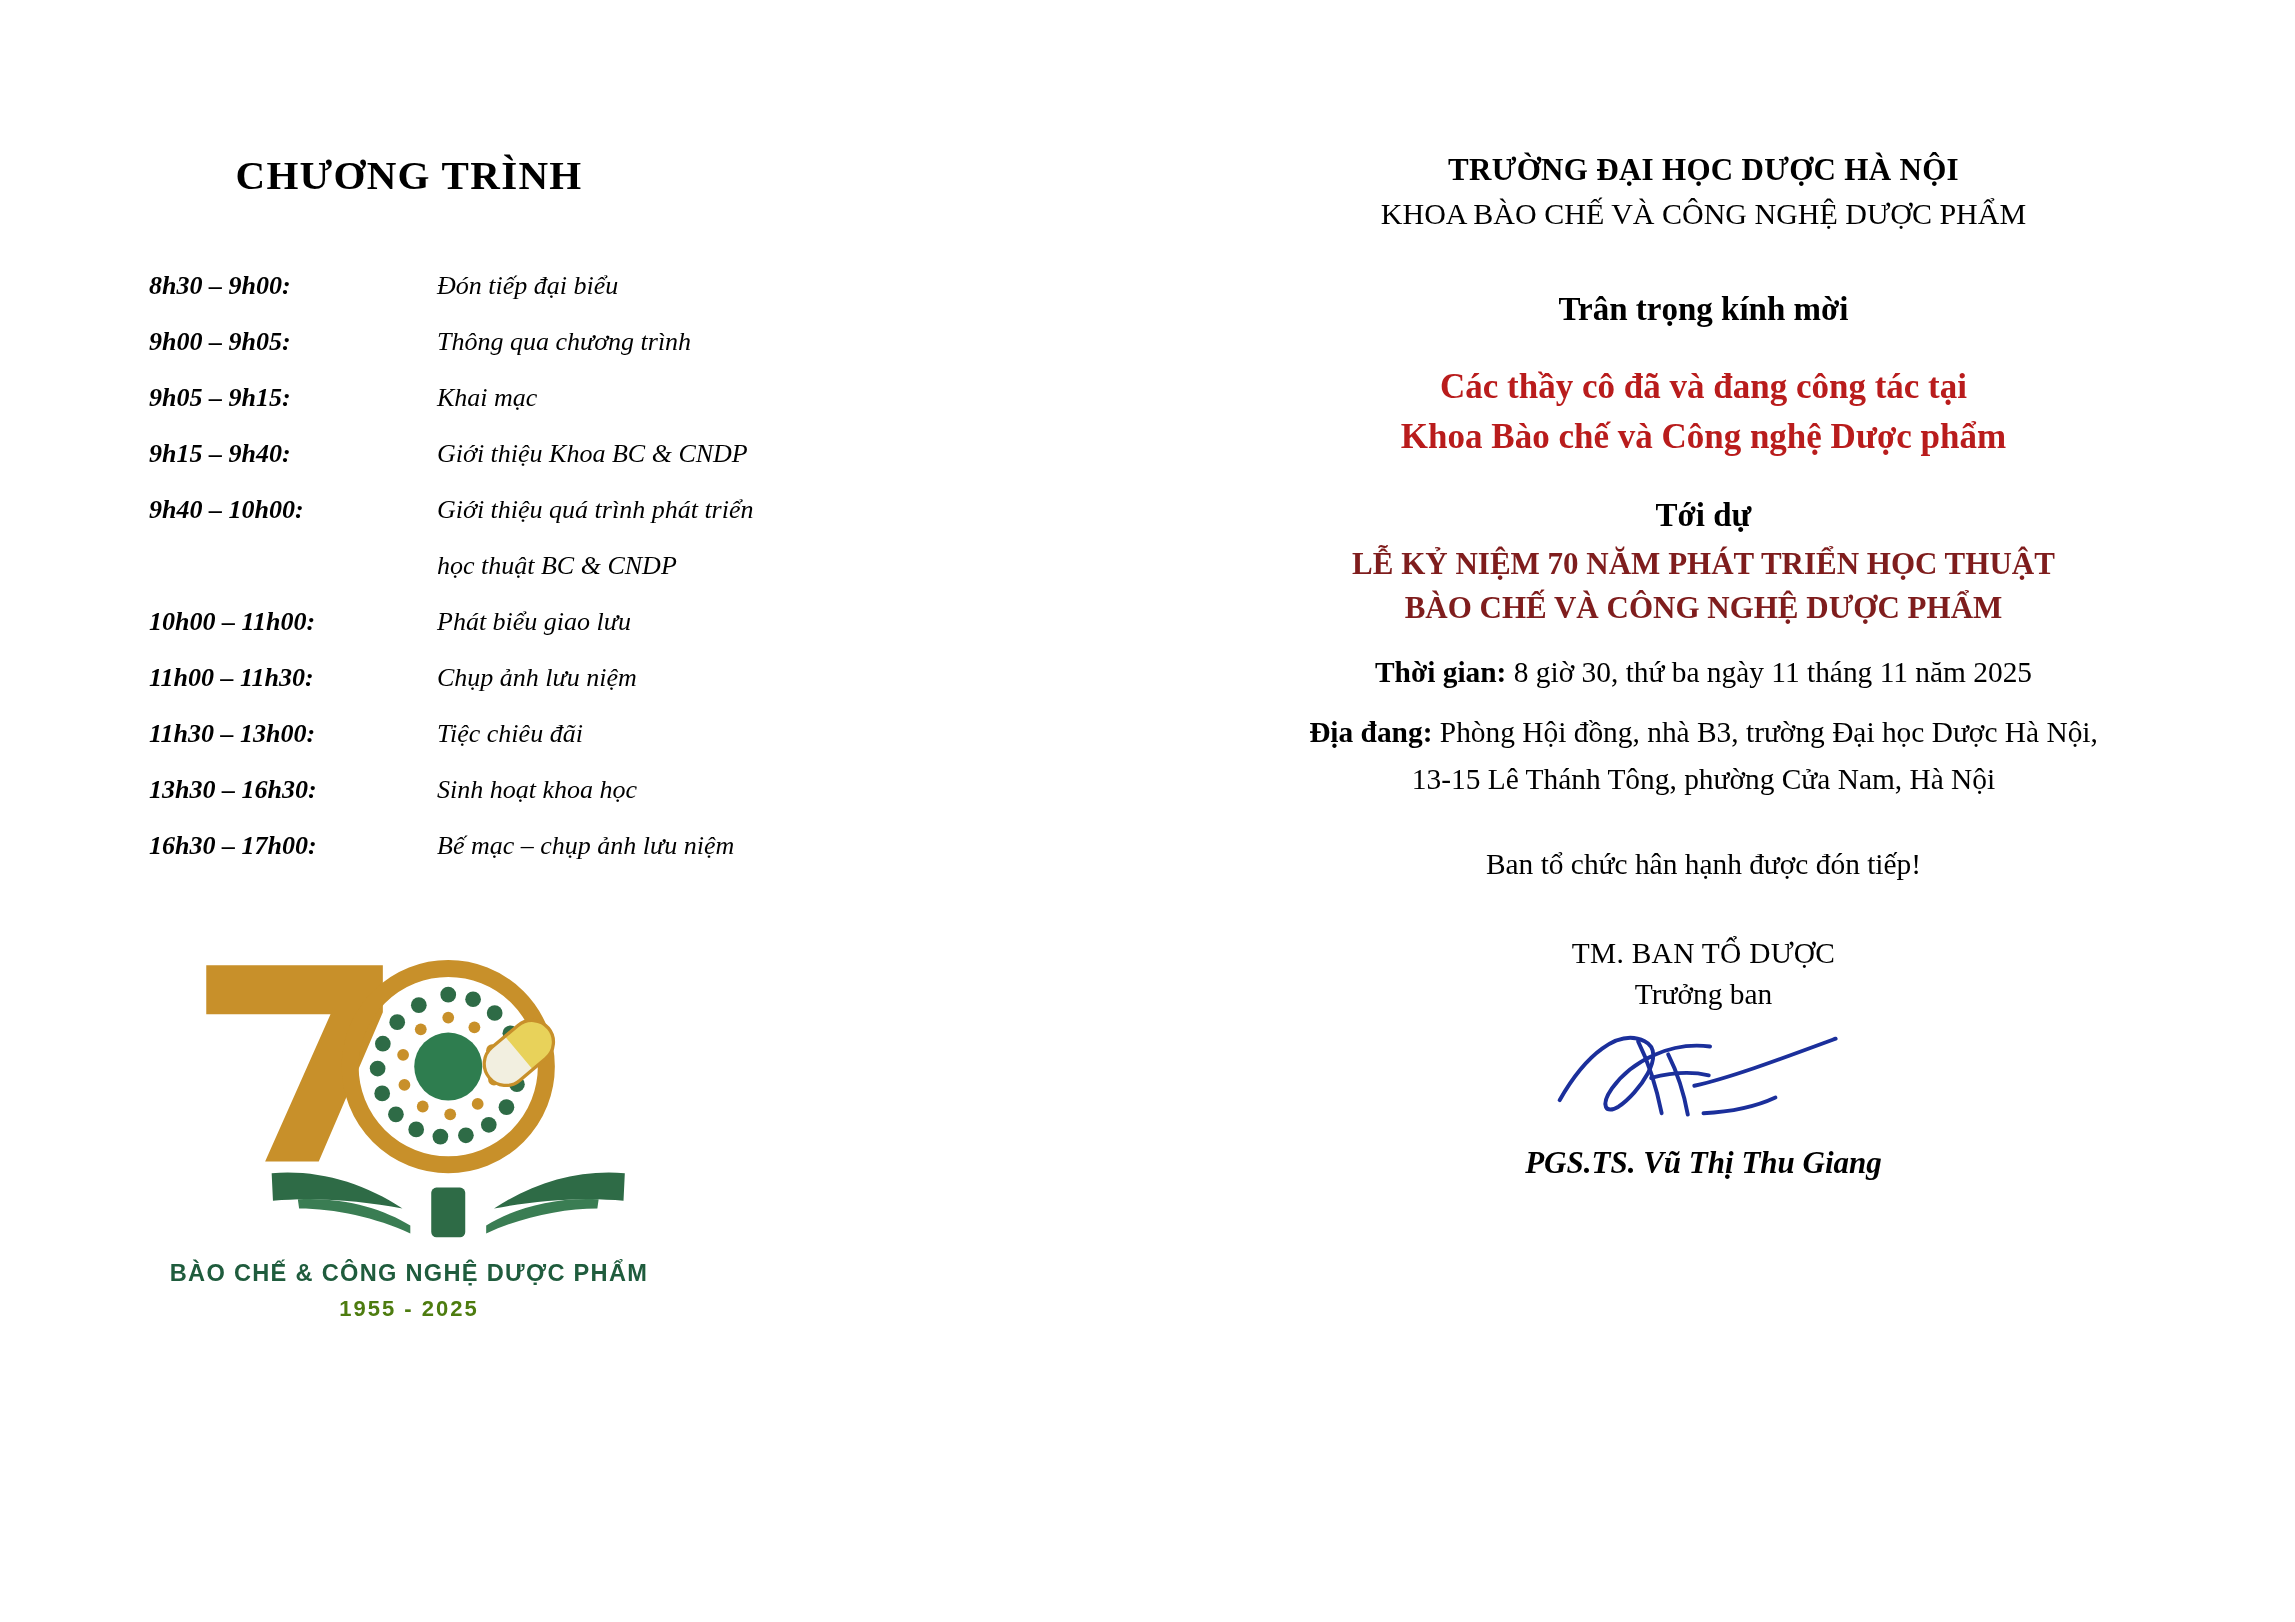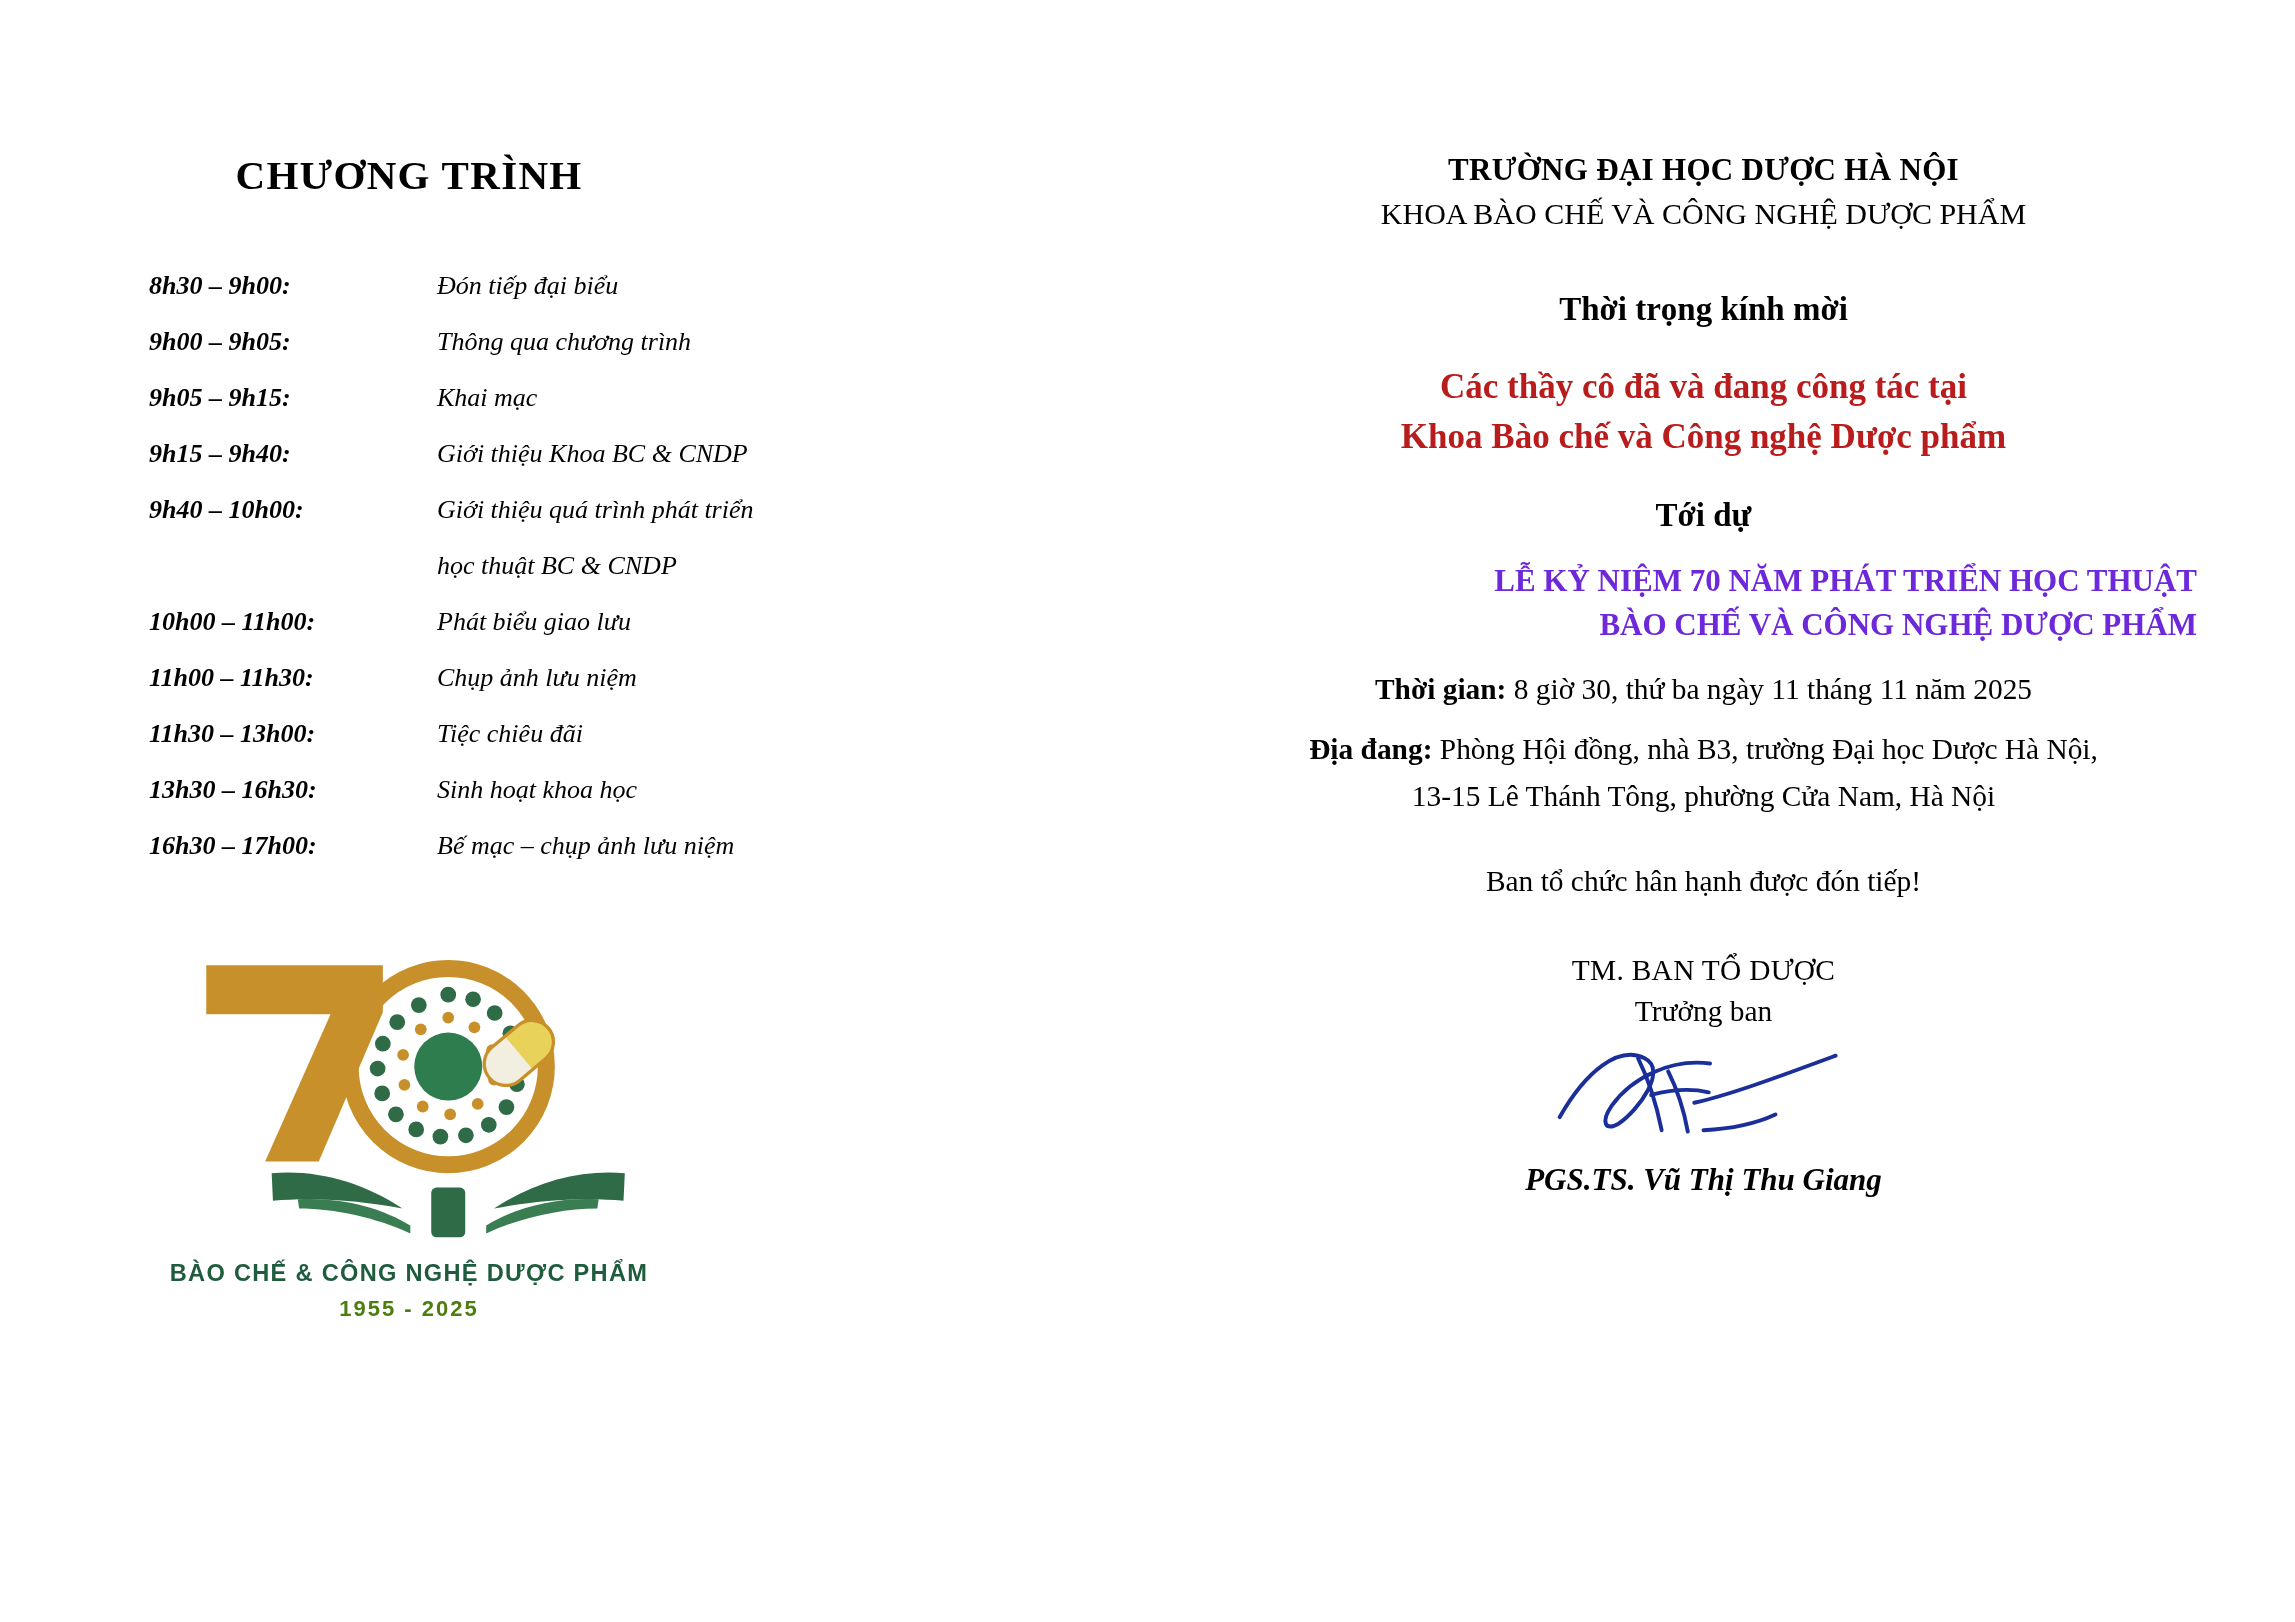--- a/index.html
+++ b/index.html
@@ -123,26 +123,25 @@
     font-size: 35px;
     font-weight: bold;
     line-height: 1.45;
   }
   .attend-line {
     margin-top: 34px;
     font-size: 33px;
     font-weight: bold;
   }
   .event-block {
-    margin-top: 25px;
-    color: #6d28d9;
+    margin-top: 8px;
+    color: #7f1d1d;
     font-size: 31px;
     font-weight: bold;
     line-height: 1.4;
-    text-align: right;
   }
   .detail-line {
     margin-top: 22px;
     font-size: 29.4px;
     line-height: 1.45;
   }
   .detail-line b { font-weight: bold; }
   .detail-line.second { margin-top: 17px; }
   .detail-cont { font-size: 29.4px; line-height: 1.45; margin-top: 5.2px; }
   .welcome-line {
@@ -298,21 +297,21 @@
       <div class="logo-years">1955 - 2025</div>
     </div>
 
   </div>
 
   <div class="right-col">
 
     <div class="univ-name">TRƯỜNG ĐẠI HỌC DƯỢC HÀ NỘI</div>
     <div class="faculty-name">KHOA BÀO CHẾ VÀ CÔNG NGHỆ DƯỢC PHẨM</div>
 
-    <div class="invite-line">Thời trọng kính mời</div>
+    <div class="invite-line">Trân trọng kính mời</div>
 
     <div class="guest-block">
       <div>Các thầy cô đã và đang công tác tại</div>
       <div>Khoa Bào chế và Công nghệ Dược phẩm</div>
     </div>
 
     <div class="attend-line">Tới dự</div>
 
     <div class="event-block">
       <div>LỄ KỶ NIỆM 70 NĂM PHÁT TRIỂN HỌC THUẬT</div>

